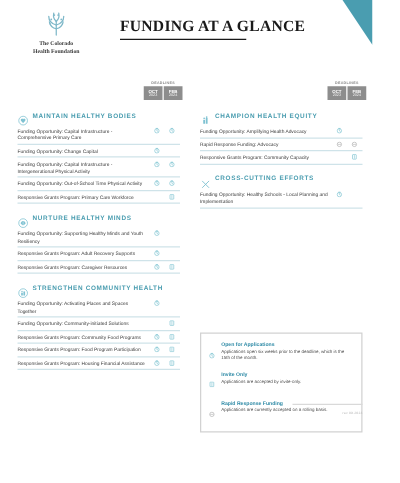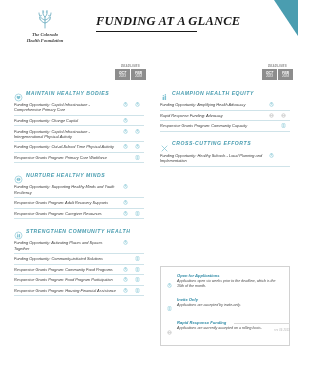--- a/index.html
+++ b/index.html
@@ -2,21 +2,21 @@
 <html><head>
 <meta charset="utf-8">
 <style>
   * { box-sizing: border-box; margin: 0; padding: 0; }
   html, body {
     width: 298px; height: 386px;
     background: #ffffff;
     font-family: "Liberation Sans", sans-serif;
     overflow: hidden;
   }
-  .page { position: relative; width: 298px; height: 336px; background: #fff; font-style: italic; }
+  .page { position: relative; width: 298px; height: 336px; background: #fff; }
 
   
   .corner-triangle {
     position: absolute; top: 0; right: 0;
     width: 0; height: 0;
     border-top: 36px solid #4a9db0;
     border-left: 24px solid transparent;
   }
 
   

